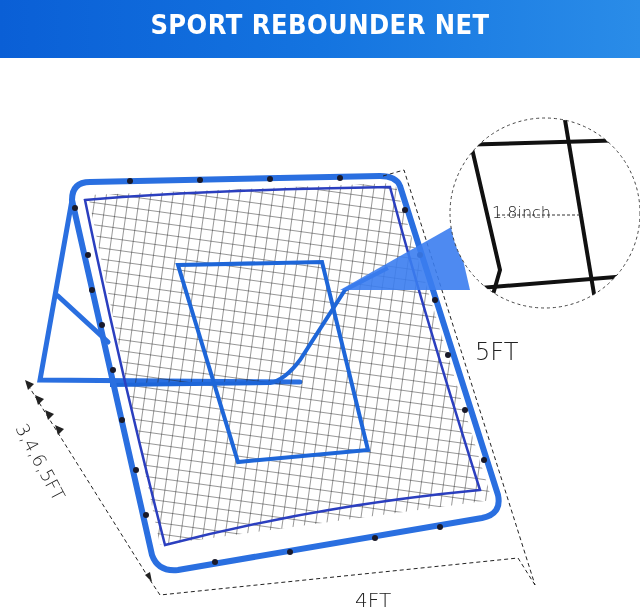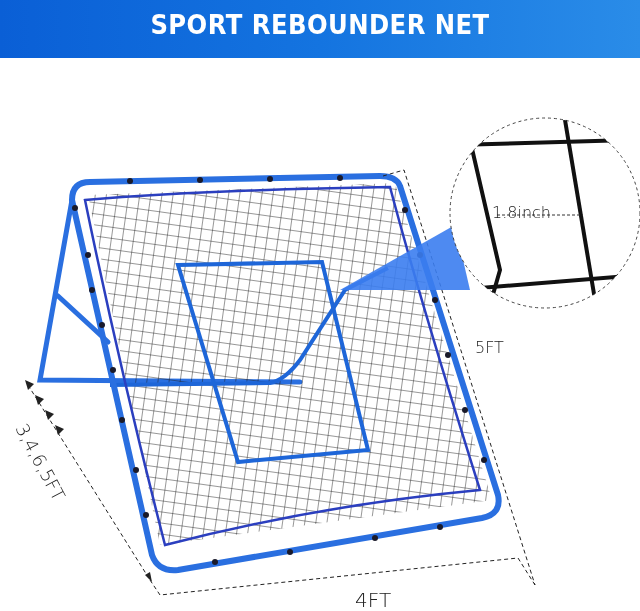--- a/index.html
+++ b/index.html
@@ -13,21 +13,21 @@
     position: absolute; left: 0; right: 0; top: 9px;
     font-family: "DejaVu Sans", sans-serif; font-weight: bold; font-size: 27px; letter-spacing: 0.5px;
     transform: scaleX(0.9);
   }
   .banner-sub {
     position: absolute; left: 0; right: 0; top: 50px;
     font-size: 14.5px; color: #f2f7ff;
   }
   .scene { position: absolute; left: 0; top: 77px; width: 640px; height: 534px; }
   .label { position: absolute; font-family: "DejaVu Sans", sans-serif; color: #222; font-weight: 300; }
-  .label-5ft { left: 475px; top: 338px; font-size: 16px; }
+  .label-5ft { left: 475px; top: 338px; font-size: 24px; }
   .label-4ft { left: 355px; top: 588px; font-size: 20px; }
   .label-angle { left: 30px; top: 420px; font-size: 18px; transform-origin: left top; transform: rotate(62deg); }
   .label-inch { left: 492px; top: 195px; font-size: 16px; margin-top: 8px; }
 </style>
 </head>
 <body>
 
 <div class="banner">
   <div class="banner-title">SPORT REBOUNDER NET</div>
 </div>

